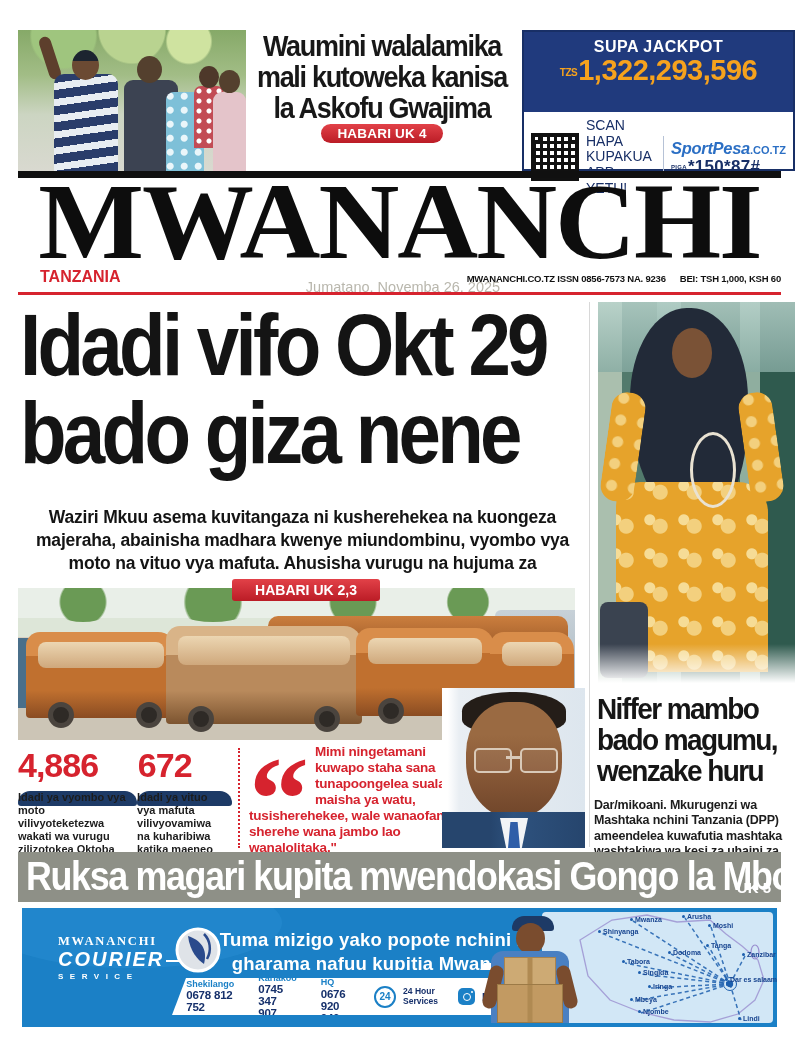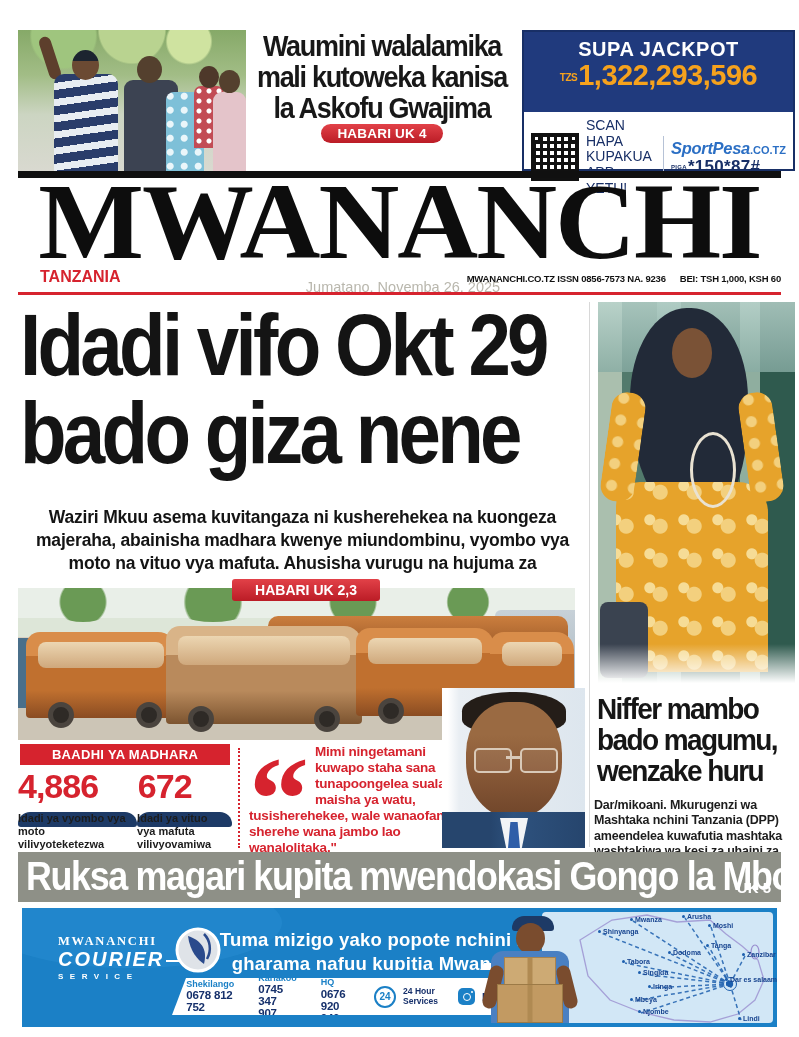--- a/index.html
+++ b/index.html
@@ -31,21 +31,21 @@
   .head5{left:201px;top:40px;width:21px;height:23px;border-radius:50%;background:#54402e;}
 
   .tophead{left:246px;top:32px;width:272px;text-align:center;color:#181818;}
   .tophead .l{font-weight:bold;font-size:27px;line-height:1.08;letter-spacing:-1.3px;
     transform:scaleY(1.06);transform-origin:center top;}
   .pill{display:inline-block;margin-top:5px;background:linear-gradient(180deg,#e24148,#bb1c26);
     color:#fff;font-weight:bold;font-size:13.5px;padding:2px 16px;border-radius:12px;letter-spacing:.2px;}
 
   .jackpot{left:522px;top:30px;width:273px;height:141px;border:2px solid #182f66;background:#fff;box-sizing:border-box;}
   .jp-top{height:80px;background:#203a7d;text-align:center;color:#fff;}
-  .jp-title{font-weight:900;font-size:20px;letter-spacing:.5px;padding-top:6px;}
+  .jp-title{font-weight:900;font-size:16px;letter-spacing:.5px;padding-top:6px;}
   .jp-amt{color:#f6a21d;font-weight:900;font-size:29px;letter-spacing:-.5px;line-height:1;}
   .jp-amt .cur{font-size:10px;font-weight:bold;vertical-align:4px;margin-right:1px;}
   .jp-sub{font-size:11px;font-weight:bold;margin-top:2px;letter-spacing:.5px;}
   .jp-sub .big{color:#f6a21d;font-size:16px;font-weight:900;}
   .jp-sub .small{font-size:9px;}
   .jp-bot{display:flex;align-items:center;gap:7px;padding:6px 7px;}
   .qr{width:44px;height:44px;flex:0 0 auto;position:relative;border:2px solid #111;
     background:
       repeating-linear-gradient(0deg,#111 0 3px,transparent 3px 7px),
       repeating-linear-gradient(90deg,#111 0 3px,#fff 3px 7px);}
@@ -295,21 +295,20 @@
     <div class="wheel w1"></div>
       <div class="wheel w2"></div>
       <div class="wheel w3"></div>
       <div class="wheel w4"></div>
     <div class="wheel w5"></div>
       <div class="wheel w6"></div>
       <div class="wheel w7"></div>
   </div>
 
   <div class="abs stats">
-    <div class="stats-h">BAADHI YA MADHARA</div>
     <div class="stats-row">
       <div class="c1 num">4,886</div>
       <div class="c2 num">672</div>
     </div>
     <div class="stats-row">
       <div class="c1 cap">Idadi ya vyombo vya moto vilivyoteketezwa wakati wa vurugu zilizotokea Oktoba 29.</div>
       <div class="c2 cap">Idadi ya vituo vya mafuta vilivyovamiwa na kuharibiwa katika maeneo mbalimbali nchini.</div>
     </div>
   </div>
   <div class="abs dotline"></div>

